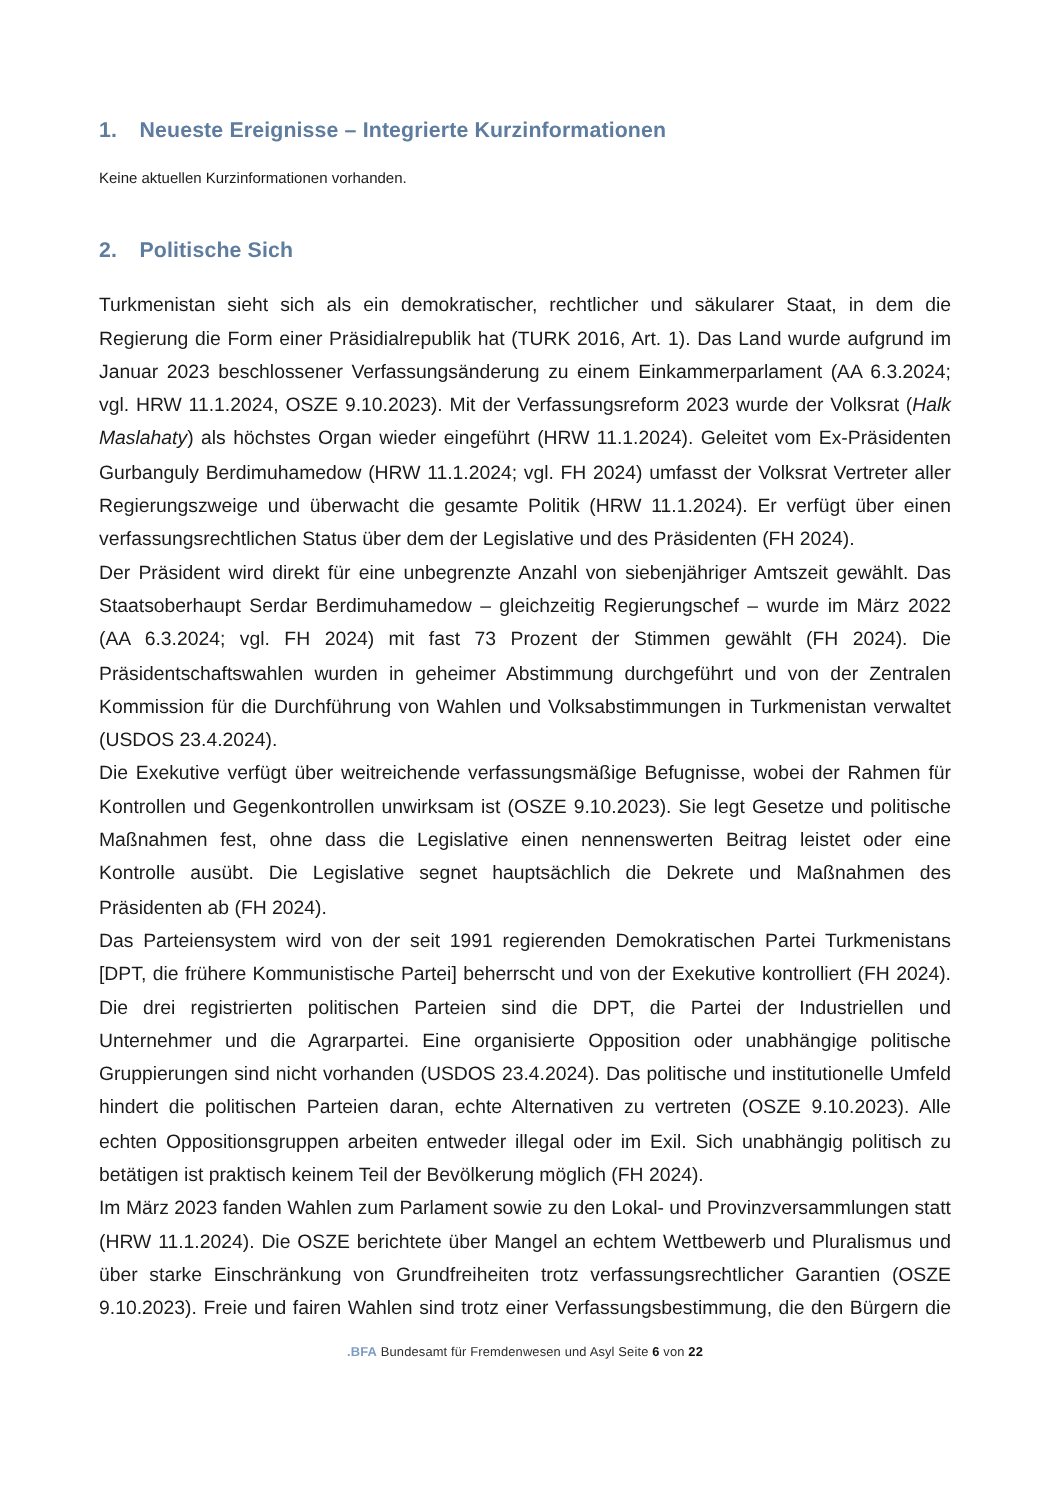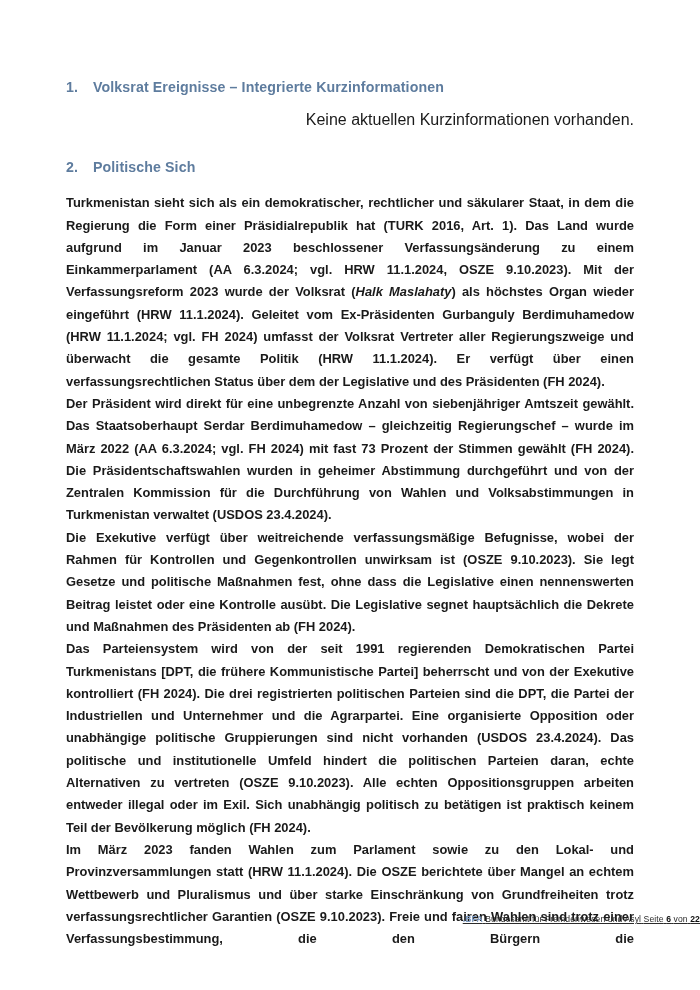--- a/index.html
+++ b/index.html
@@ -32,73 +32,70 @@
     letter-spacing: 0.1px;
   }
   .sec-heading .h-num {
     width: 27px;
     flex: 0 0 27px;
   }
   .sec-heading-1 { margin-top: 79px; }
   .sec-heading-2 { margin-top: 28px; }
   .intro-line {
     margin: 14px 0 0 0;
-    font-size: 16px;
+    font-size: 10px;
     line-height: 22.3px;
     color: #1a1a1a;
-    text-align: right;
   }
   .paras {
     margin-top: 17px;
-    font-weight: bold;
   }
   .paras p {
     margin: 0;
     font-size: 12.9px;
     line-height: 22.3px;
     text-align: justify;
     color: #1a1a1a;
     hyphens: none;
   }
   .paras p.cutoff {
     
     text-align-last: justify;
   }
   .paras em {
     font-style: italic;
   }
   .footer {
     position: absolute;
     left: 0;
     right: 0;
-    bottom: 66px;
-    text-align: right;
+    bottom: 84px;
+    text-align: center;
     font-size: 8.6px;
     color: #2b2b2b;
     letter-spacing: 0.1px;
-    text-decoration: underline;
   }
   .footer .bfa-logo {
     color: #7e9cc4;
     font-weight: bold;
   }
   .footer b {
     font-weight: bold;
     color: #111111;
   }
 </style>
 </head>
 <body>
 
 <div class="page">
   <div class="content">
 
     <h2 class="sec-heading sec-heading-1">
         <span class="h-num">1.</span>
-        <span class="h-text">Volksrat Ereignisse – Integrierte Kurzinformationen</span>
+        <span class="h-text">Neueste Ereignisse – Integrierte Kurzinformationen</span>
       </h2>
 
     <p class="intro-line">Keine aktuellen Kurzinformationen vorhanden.</p>
 
     <h2 class="sec-heading sec-heading-2">
         <span class="h-num">2.</span>
         <span class="h-text">Politische Sich</span>
       </h2>
 
     <div class="paras">

